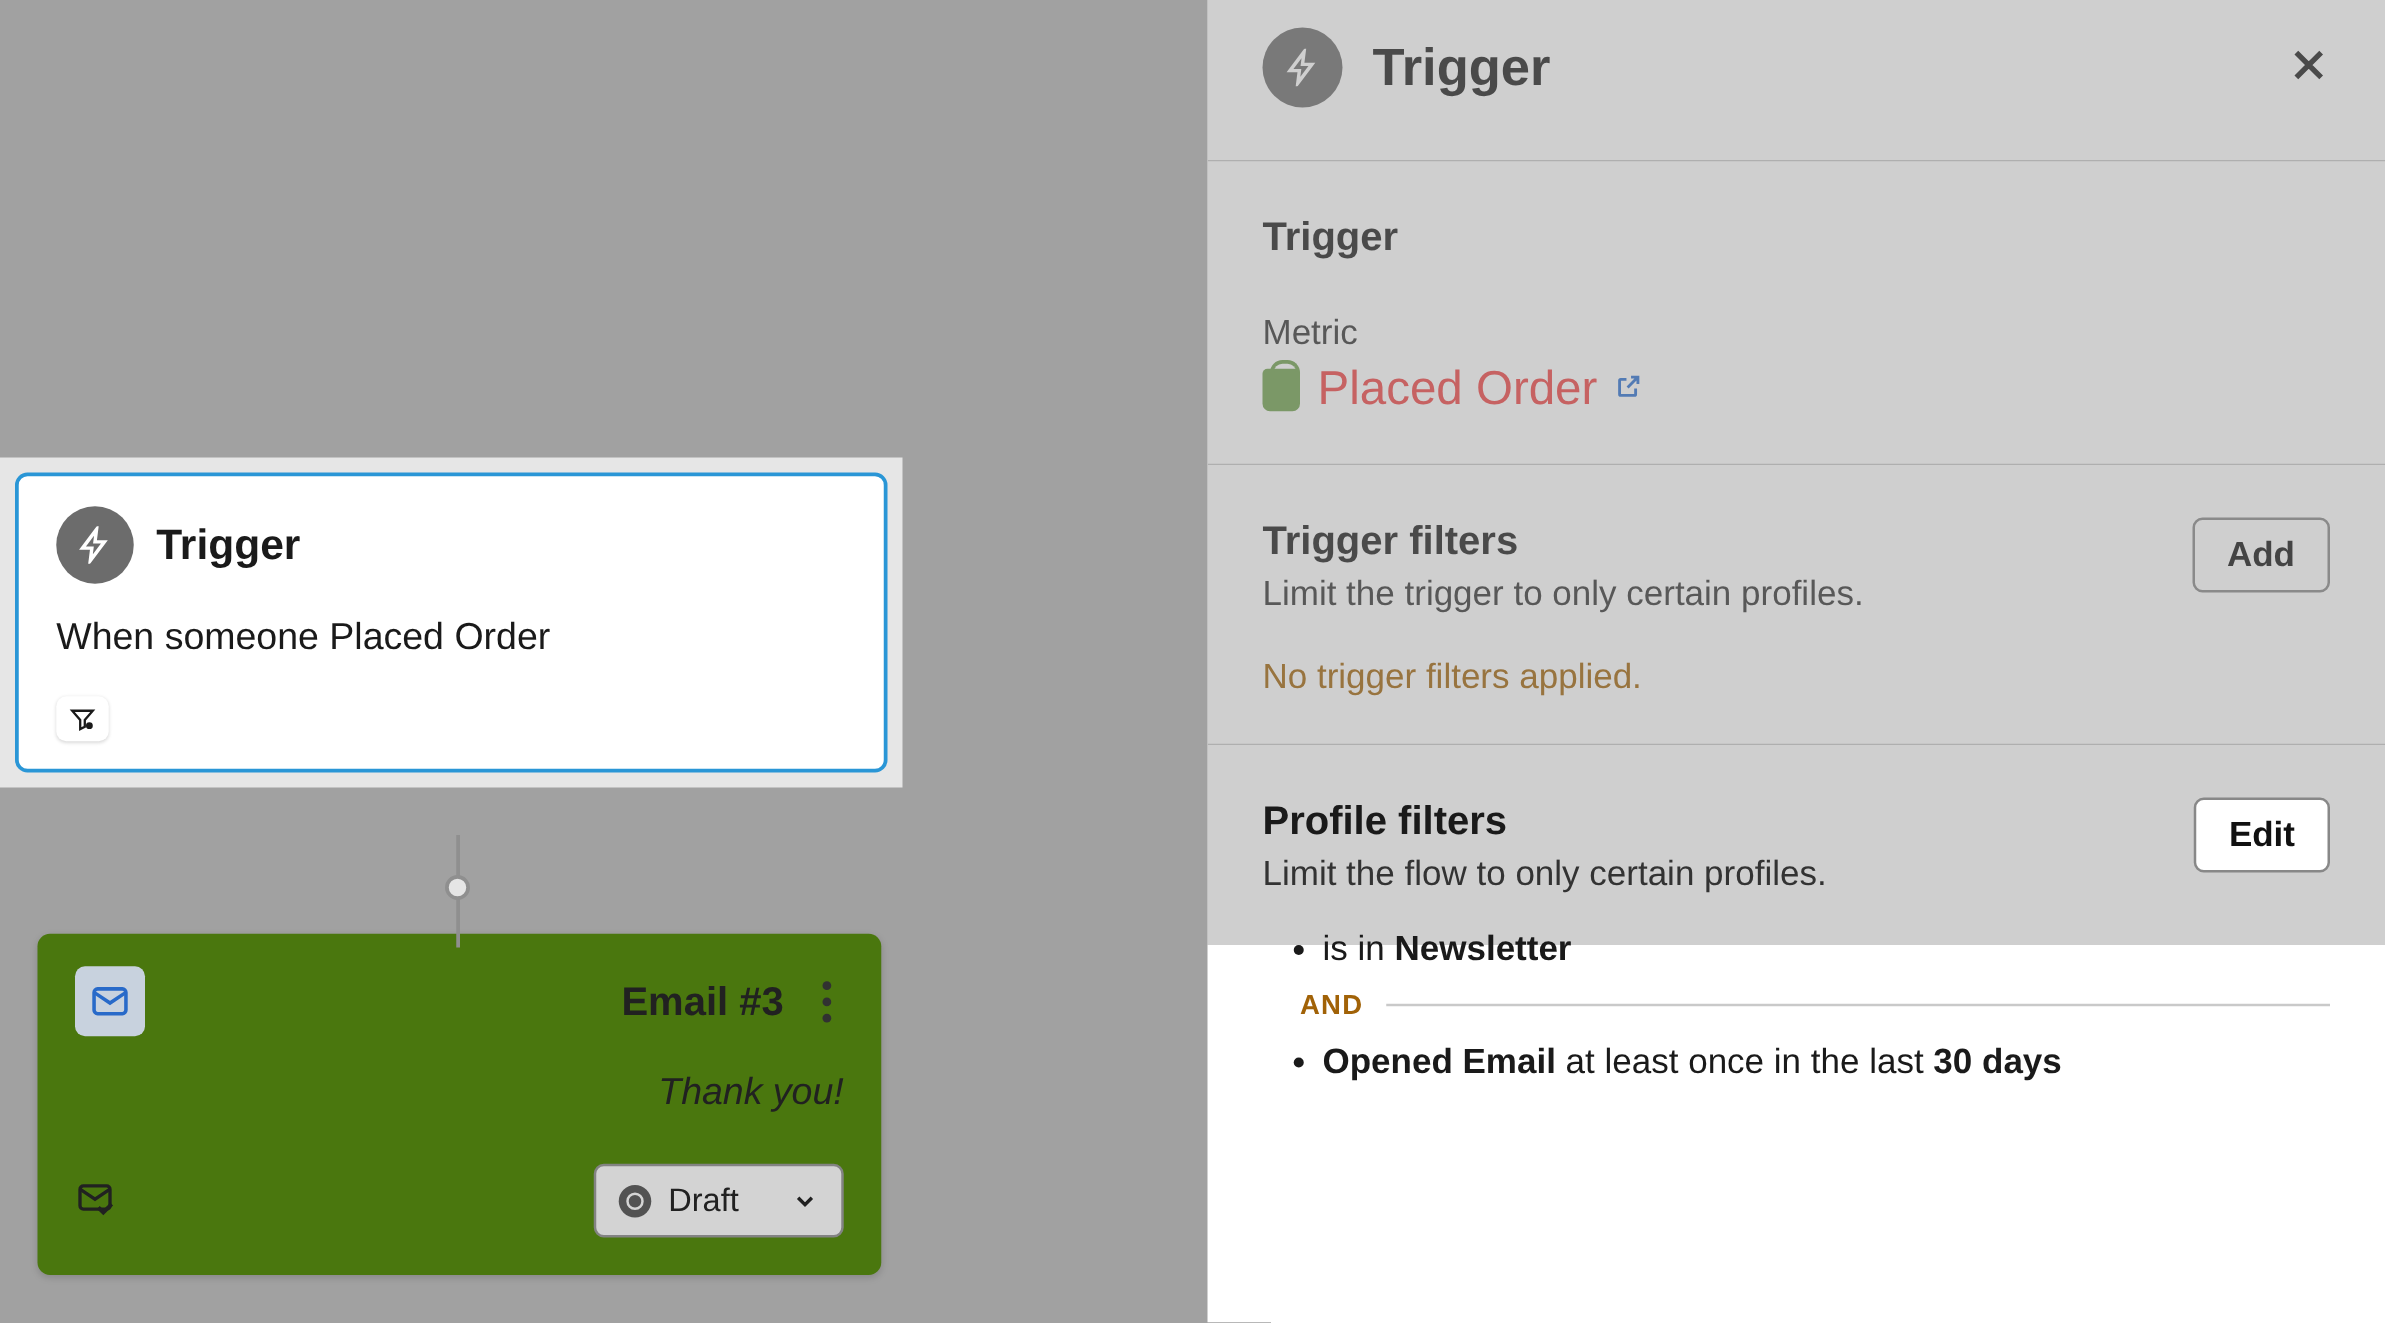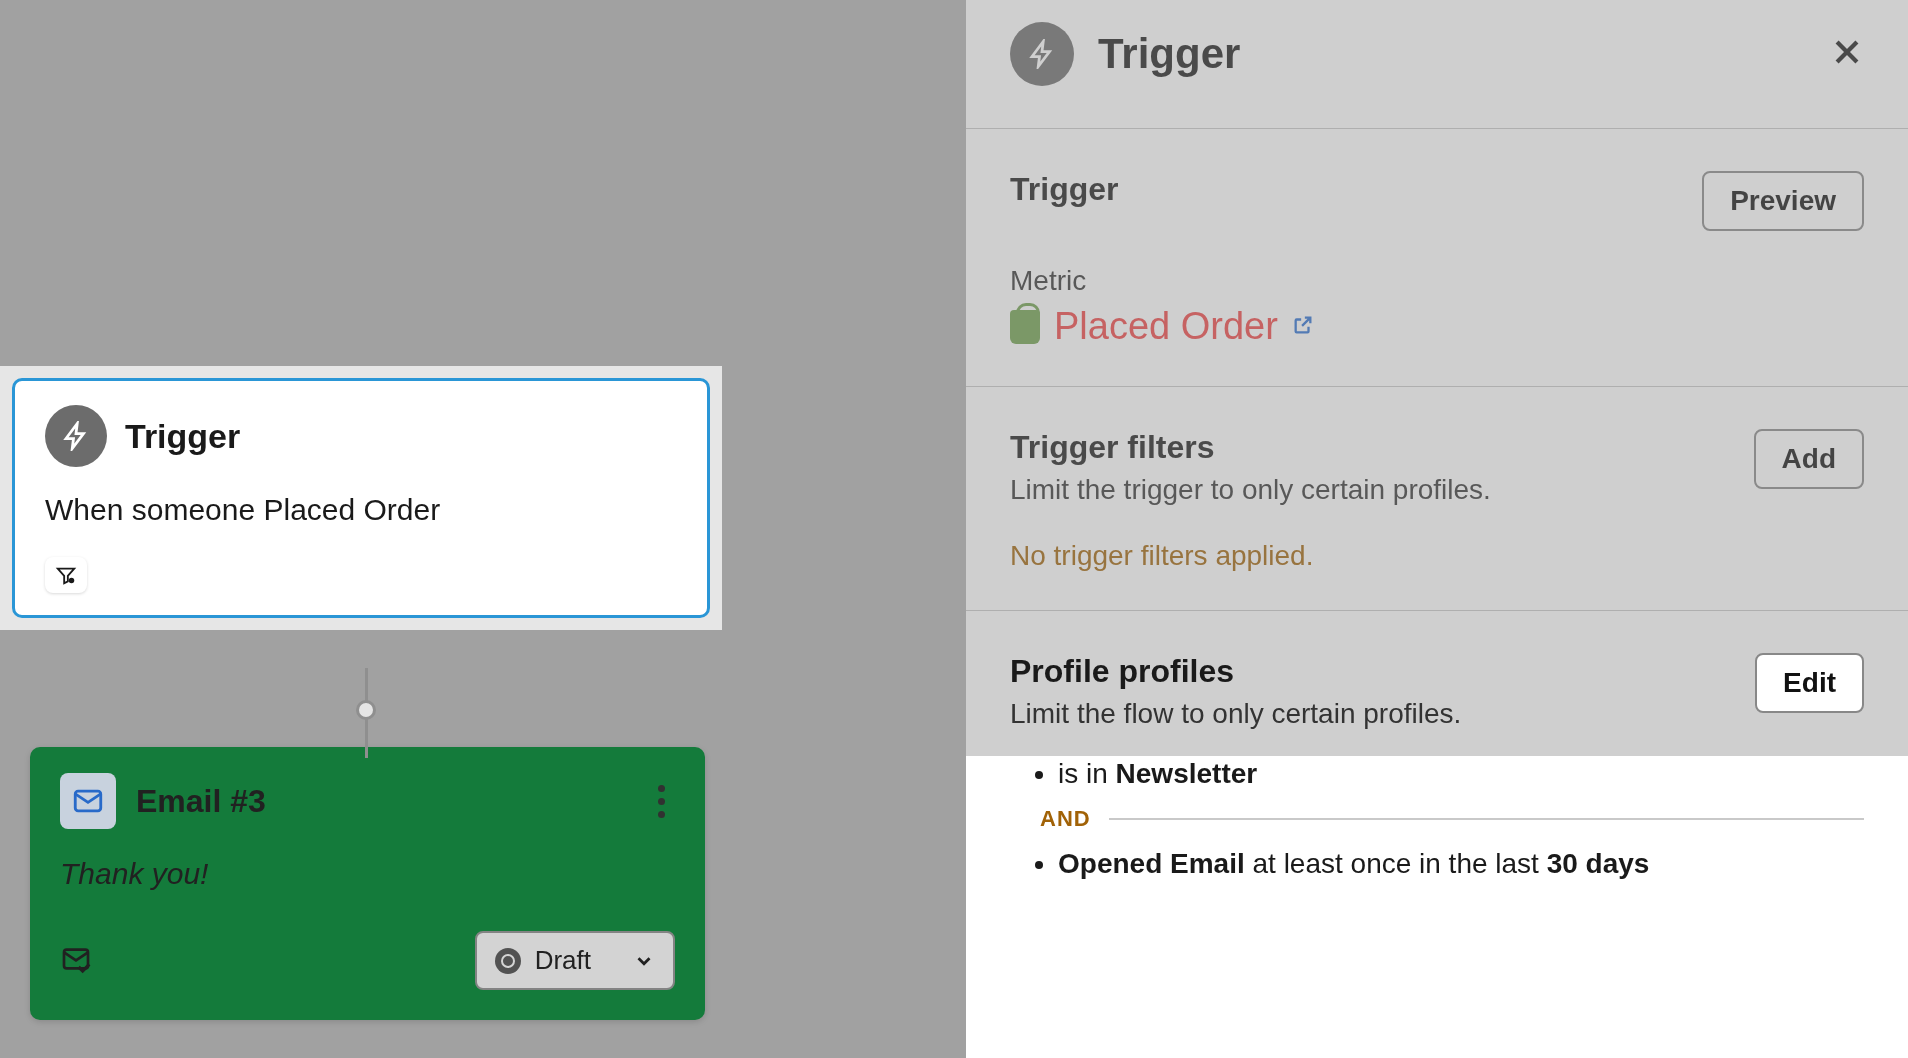--- a/index.html
+++ b/index.html
@@ -72,25 +72,26 @@
     background: #e5e5e5;
     border: 3px solid #8f8f8f;
     z-index: 15;
   }
 
   
   .node-email {
     position: absolute;
     left: 30px; top: 747px;
     width: 675px;
-    background: #15803d;
+    background: #4d7c0f;
     border-radius: 10px;
     padding: 26px 30px 30px 30px;
     box-shadow: 0 2px 6px rgba(0,0,0,.15);
     filter: brightness(.96);
+    text-align: right;
   }
   .node-email .row1 {
     display:flex; align-items:center; gap:20px;
     margin-bottom: 28px;
   }
   .icon-mail-sq {
     width:56px; height:56px; border-radius:8px;
     background:#d0dbe7;
     display:flex; align-items:center; justify-content:center;
   }
@@ -262,21 +263,20 @@
           <path d="M5 5l14 14M19 5 5 19"></path>
         </svg>
     </div>
   </div>
 
   <div class="section">
     <div class="section-hdr">
       <div>
         <h2>Trigger</h2>
       </div>
-      <button class="btn">Preview</button>
     </div>
     <div class="metric-block">
       <div class="metric-label">Metric</div>
       <div class="metric-link-row">
         <div class="shopify-bag"></div>
         <a class="metric-link">Placed Order</a>
         <span class="ext-icon">
           <svg viewBox="0 0 24 24">
               <path d="M14 4h6v6M20 4l-9 9M18 14v5a1 1 0 0 1-1 1H5a1 1 0 0 1-1-1V7a1 1 0 0 1 1-1h5"></path>
             </svg>
@@ -294,21 +294,21 @@
       <button class="btn">Add</button>
     </div>
     <div class="status-text">No trigger filters applied.</div>
   </div>
 
   <div class="panel-dim"></div>
 
   <div class="section bright">
     <div class="section-hdr">
       <div>
-        <h2>Profile profiles</h2>
+        <h2>Profile filters</h2>
         <div class="sub">Limit the flow to only certain profiles.</div>
       </div>
       <button class="btn">Edit</button>
     </div>
     <ul class="pf-list">
       <li class="pf-item">
         <span>is in </span><strong>Newsletter</strong>
       </li>
     </ul>
     <div class="and-divider">

